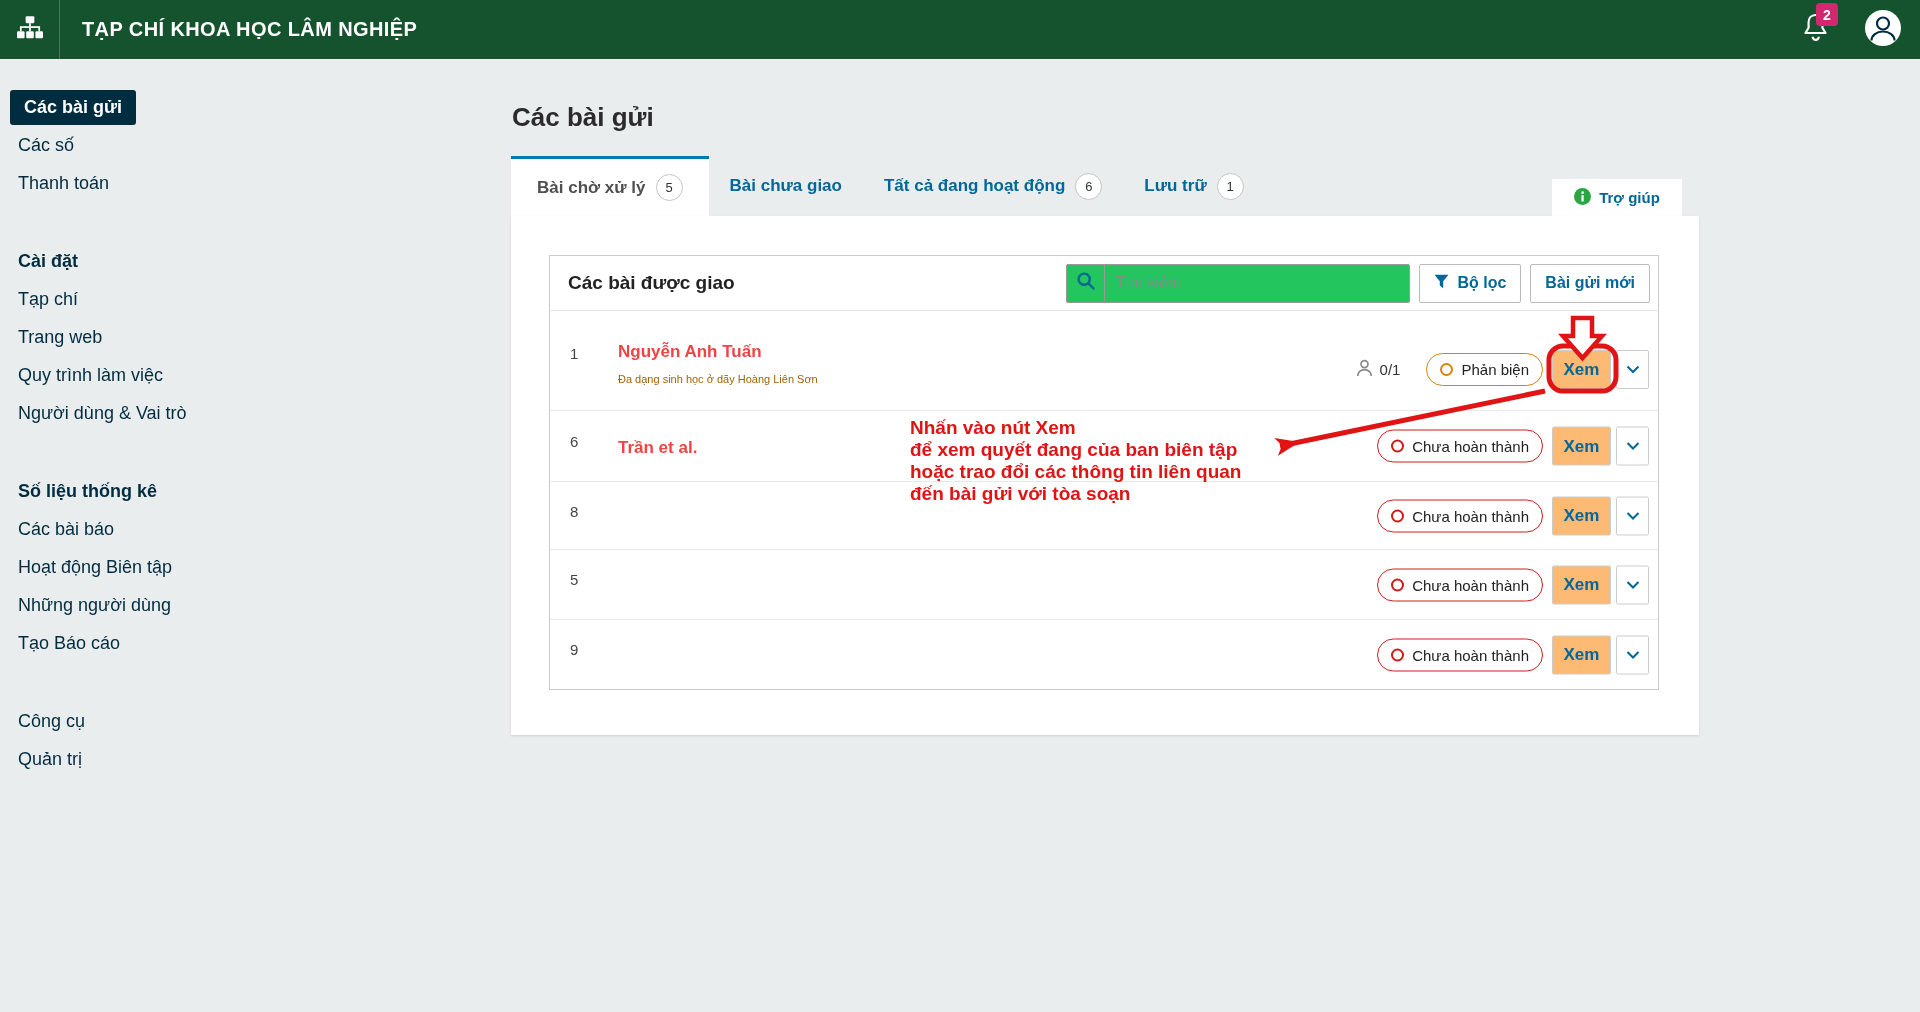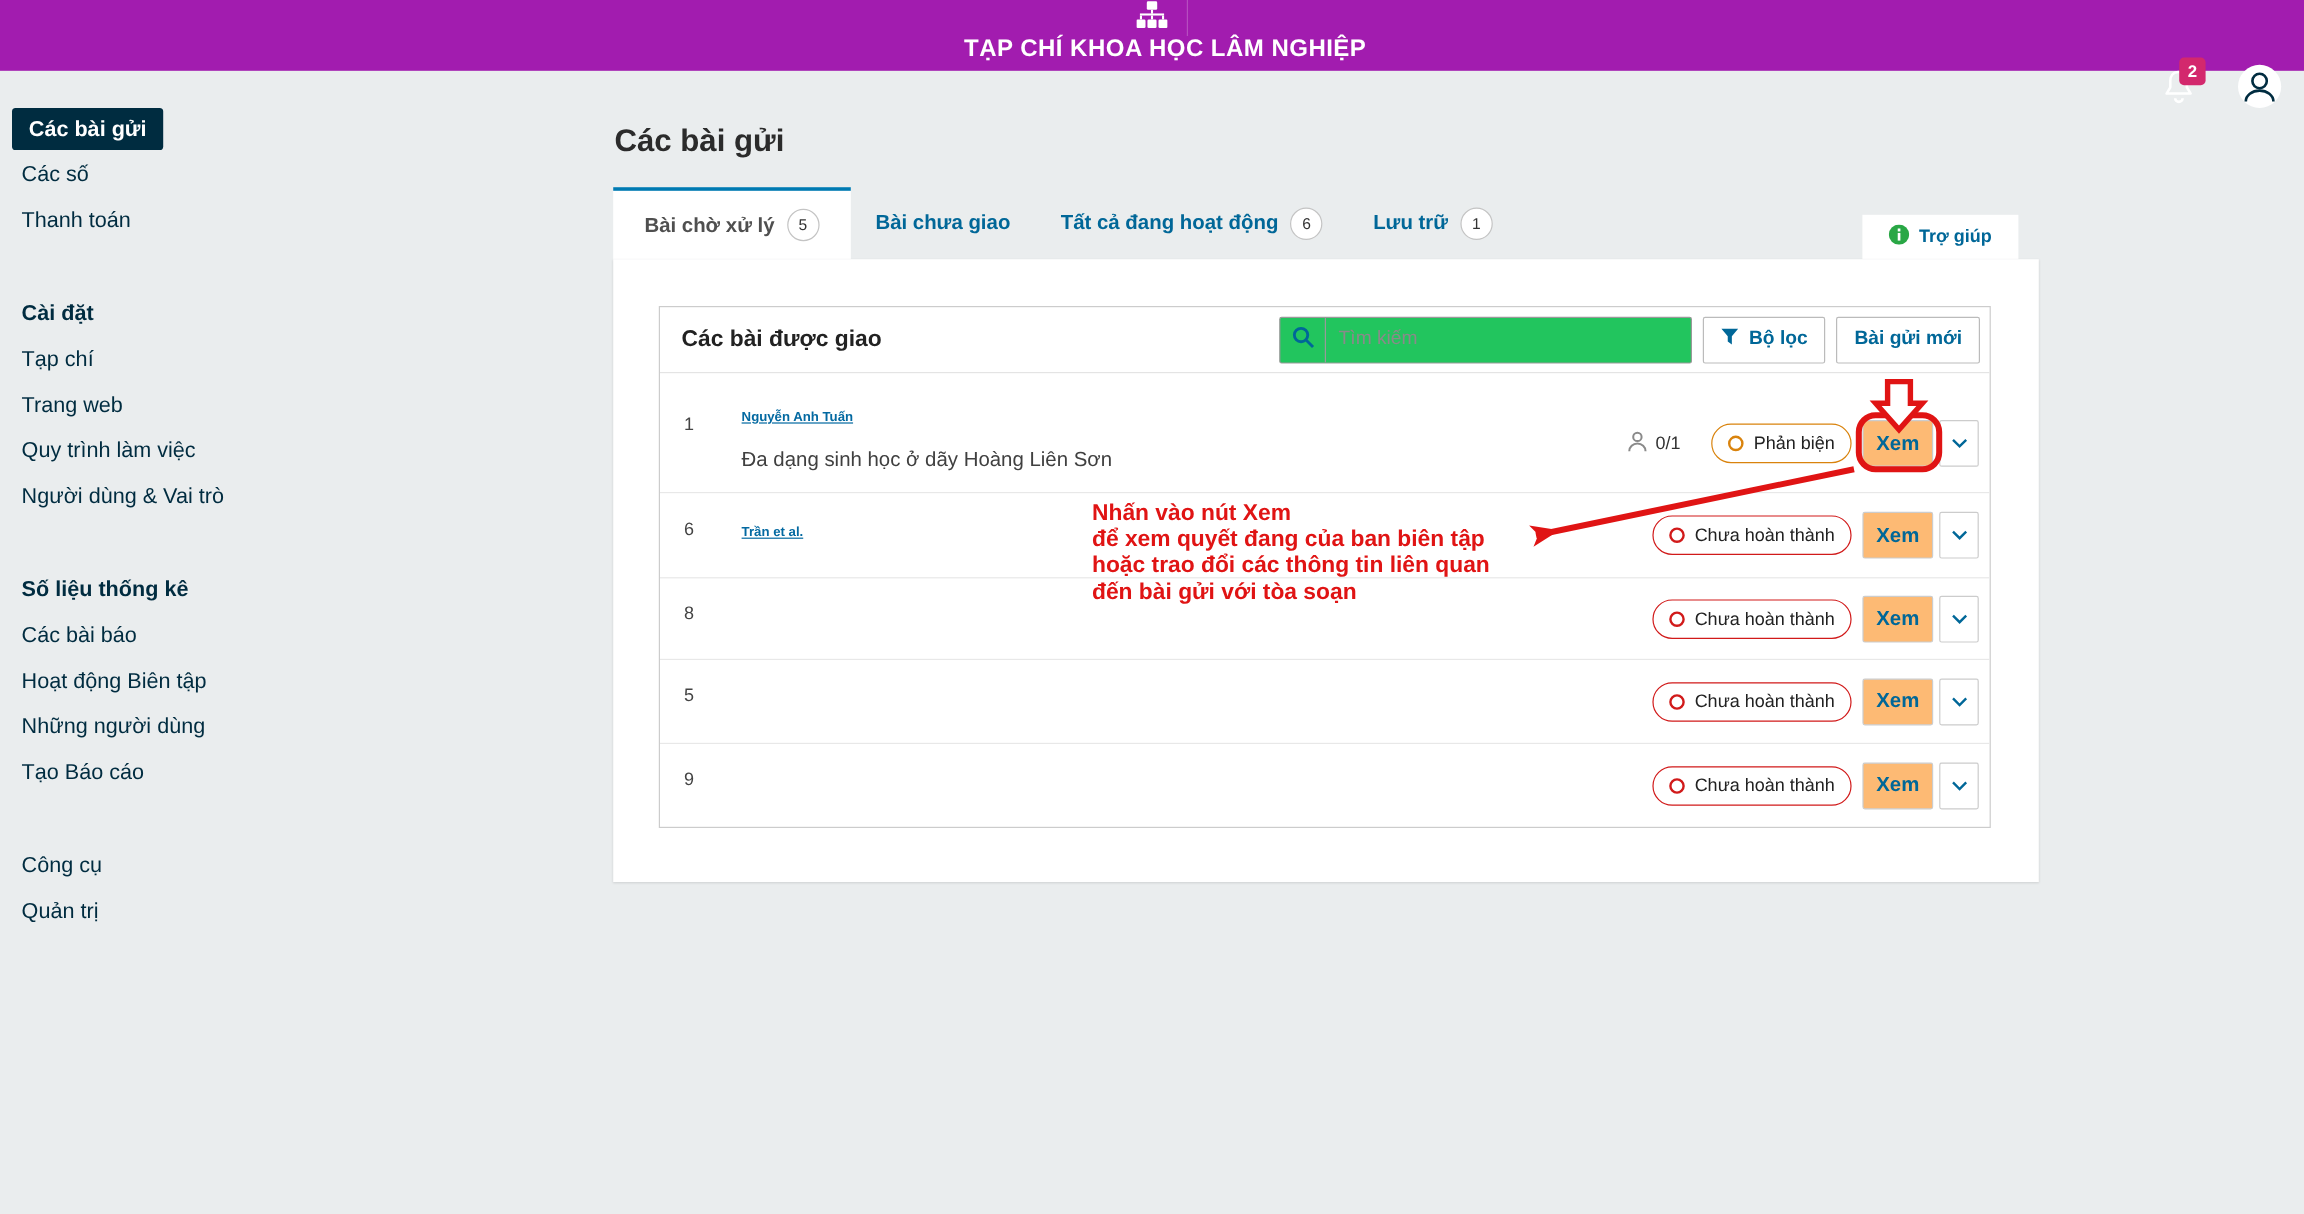--- a/index.html
+++ b/index.html
@@ -5,21 +5,21 @@
   * { margin:0; padding:0; box-sizing:border-box; }
   html,body { width:1920px; height:1012px; }
   body {
     position:relative; overflow:hidden;
     background:#eaedee;
     font-family:"Liberation Sans", sans-serif;
     color:#222;
   }
   
   .topbar { position:absolute; top:0; left:0; width:1920px; height:59px;
-    background:#a21caf; display:flex; align-items:center; z-index:6;flex-direction:column; }
+    background:#14532d; display:flex; align-items:center; z-index:6; }
   .topbar-iconbox { width:60px; height:100%; display:flex; align-items:center;
     justify-content:center; border-right:1px solid rgba(255,255,255,.22); cursor:pointer; }
   .topbar-title { color:#fff; font-weight:bold; font-size:20px; margin-left:22px; letter-spacing:.4px; }
   .topbar-right { margin-left:auto; display:flex; align-items:center; gap:34px; padding-right:18px; }
   .bell-wrap { position:relative; cursor:pointer; }
   .notif-badge { position:absolute; top:-9px; left:15px; min-width:22px; height:23px;
     background:#d3286d; color:#fff; font-size:14px; font-weight:bold;
     border-radius:4px; display:flex; align-items:center; justify-content:center; padding:0 5px; }
   .avatar-btn { cursor:pointer; display:flex; }
   
@@ -62,22 +62,22 @@
   .btn { height:39px; border:1px solid #bbb; background:#fff; border-radius:2px;
     color:#006798; font-weight:bold; font-size:16px; display:flex; align-items:center;
     gap:8px; padding:12px 14px; cursor:pointer; font-family:inherit; }
   
   .row { position:relative; border-bottom:1px solid #e8e8e8; }
   .row:last-child { border-bottom:none; }
   .row-1 { height:100px; } .row-2 { height:71px; } .row-3 { height:68px; }
   .row-4 { height:70px; } .row-5 { height:69px; }
   .row-id { position:absolute; left:20px; top:21px; font-size:15px; color:#444; }
   .row-1 .row-id { top:34px; } .row-2 .row-id { top:22px; }
-  .row-author { position:absolute; left:68px; font-size:11px; font-weight:bold; color:#0369a1;text-decoration:underline; }
-  .row-title { position:absolute; left:68px; font-size:17px; color:#404040; }
+  .row-author { position:absolute; left:68px; font-size:17px; font-weight:bold; color:#ef4444; }
+  .row-title { position:absolute; left:68px; font-size:11px; color:#a16207; }
   .cluster { position:absolute; right:9px; top:50%; transform:translateY(-50%);
     display:flex; align-items:center; }
   .row-1 .cluster { top:39px; transform:none; }
   .participants { display:flex; align-items:center; gap:7px; margin-right:26px;
     color:#333; font-size:15px; cursor:pointer; }
   .stage-pill { height:33px; border-radius:17px; display:flex; align-items:center; gap:8px;
     padding:0 13px; font-size:15px; color:#222; background:#fff; margin-right:9px; }
   .stage-review { border:1.5px solid #d9830d; }
   .stage-incomplete { border:1.5px solid #d11a1a; }
   .ring { width:13px; height:13px; border-radius:50%; }

